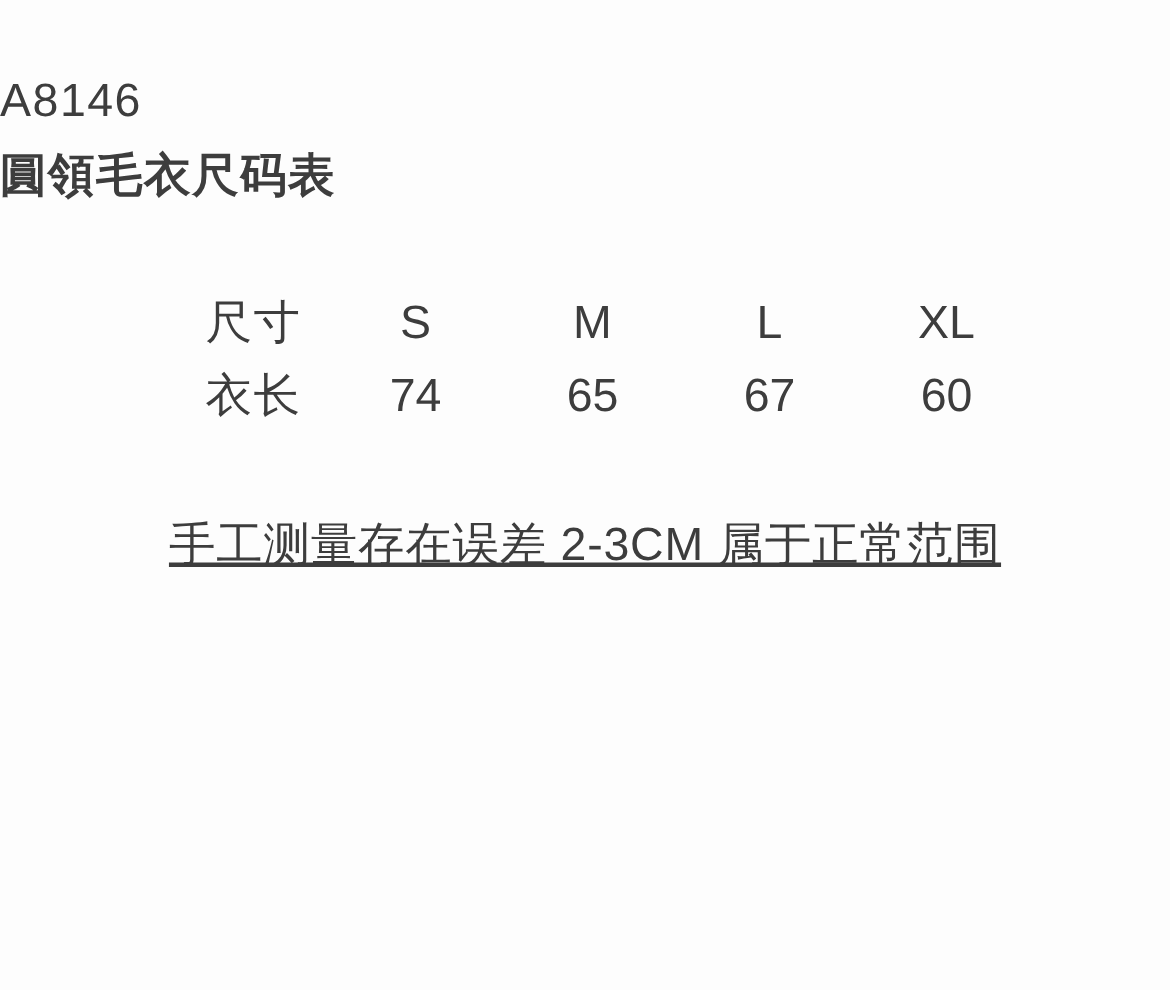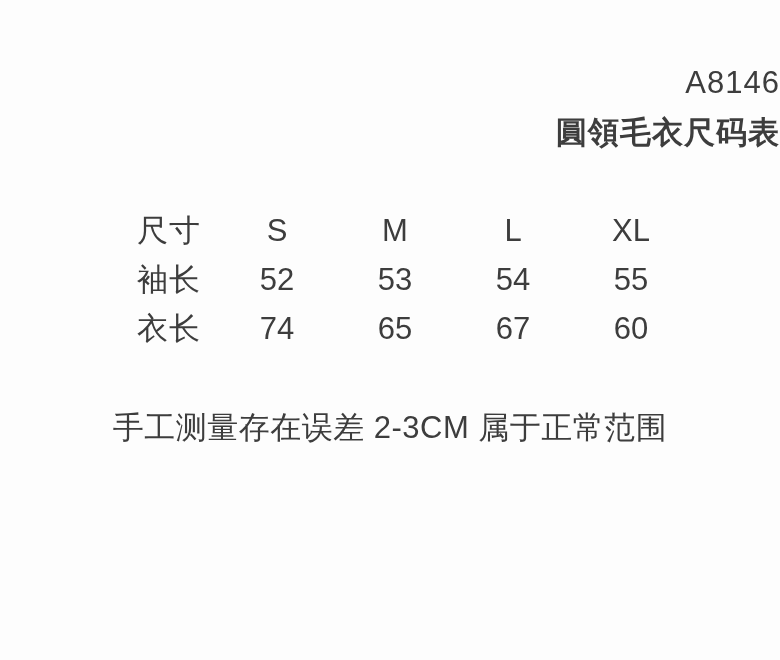--- a/index.html
+++ b/index.html
@@ -14,22 +14,22 @@
     color: #3d3d3d;
   }
   .page {
     position: relative;
     width: 780px;
     height: 660px;
     overflow: hidden;
     background: #fdfdfd;
   }
   .title-block {
-    padding-top: 64px;
-    text-align: right;
+    padding-top: 48px;
+    text-align: left;
   }
   .product-code {
     font-size: 31px;
     line-height: 38px;
     letter-spacing: 1px;
   }
   .chart-title {
     font-size: 31px;
     line-height: 38px;
     margin-top: 12px;
@@ -57,20 +57,21 @@
   }
   .size-table .val-col {
     width: 118px;
   }
   .note {
     margin-top: 58px;
     text-align: center;
     font-size: 31px;
     line-height: 34px;
     letter-spacing: 0.5px;
+    text-decoration: underline;
   }
 </style>
 </head>
 <body>
 
 <div class="page">
 
   <div class="title-block">
     <div class="product-code">A8146</div>
     <div class="chart-title">圓領毛衣尺码表</div>
@@ -81,27 +82,20 @@
       <tr>
         <th class="label-col">尺寸</th>
         <th class="val-col">S</th>
         <th class="val-col">M</th>
         <th class="val-col">L</th>
         <th class="val-col">XL</th>
       </tr>
     </thead>
     <tbody>
       <tr>
-        <td class="label-col">袖长</td>
-        <td class="val-col">52</td>
-        <td class="val-col">53</td>
-        <td class="val-col">54</td>
-        <td class="val-col">55</td>
-      </tr>
-      <tr>
         <td class="label-col">衣长</td>
         <td class="val-col">74</td>
         <td class="val-col">65</td>
         <td class="val-col">67</td>
         <td class="val-col">60</td>
       </tr>
     </tbody>
   </table>
 
   <div class="note">手工测量存在误差 2-3CM 属于正常范围</div>

